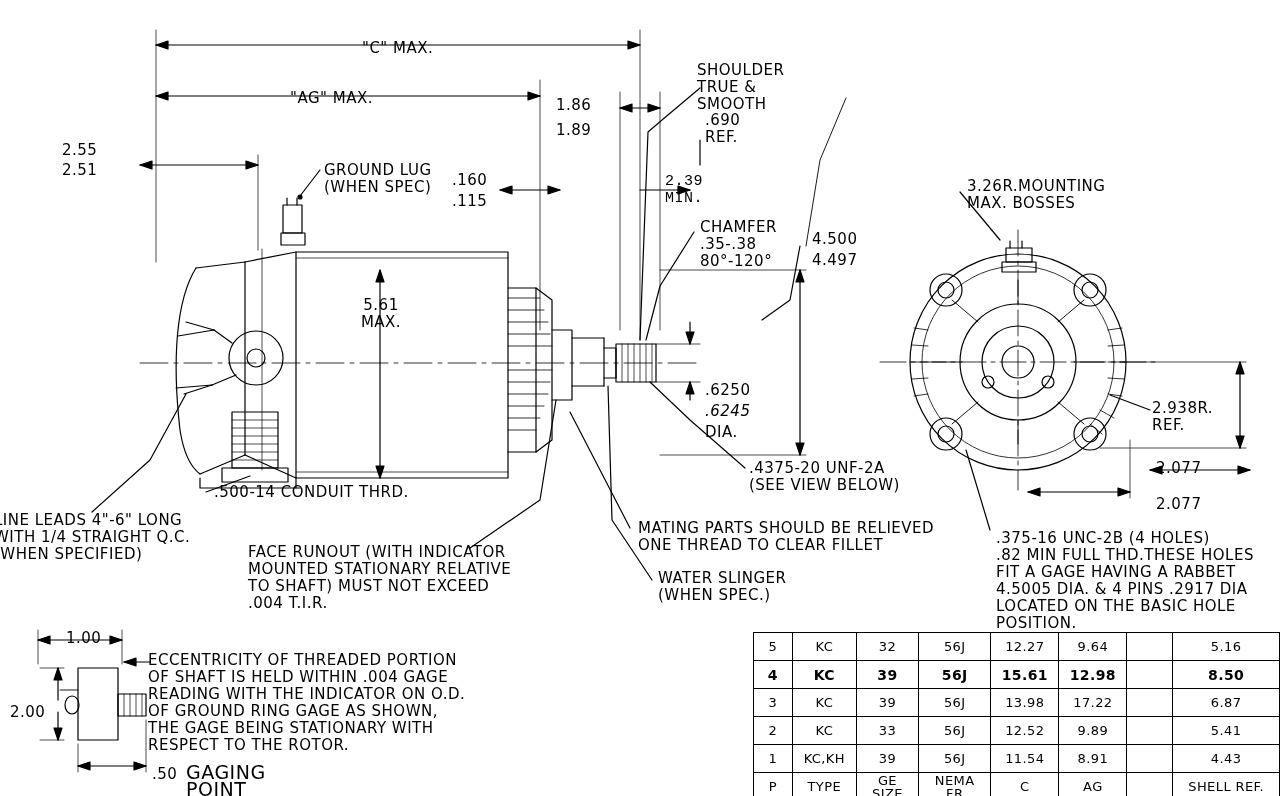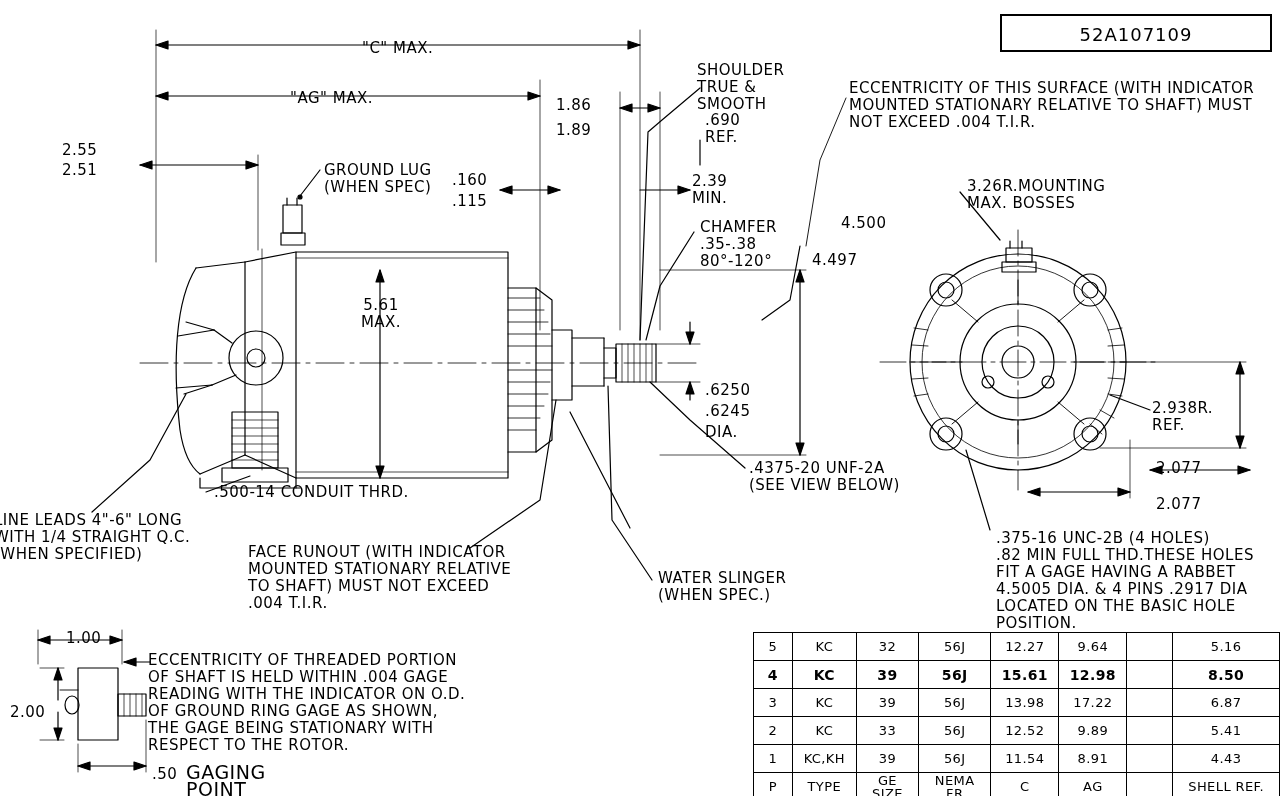--- a/index.html
+++ b/index.html
@@ -332,76 +332,72 @@
       <path d="M78 766 l12 -4 l0 8 Z" fill="#000"></path>
       <path d="M146 766 l-12 -4 l0 8 Z" fill="#000"></path>
       <path d="M78 744 L78 772" stroke-width="0.7"></path>
       <path d="M146 720 L146 772" stroke-width="0.7"></path>
 
       <path d="M150 662 L124 662"></path>
       <path d="M124 662 l12 -4 l0 8 Z" fill="#000"></path>
     </g>
   </svg>
 
-  <div class="pn-box">
-    <div class="pn-text">52A107109</div>
-  </div>
 
   <div class="txt" style="left:362px; top:40px;">"C" MAX.</div>
   <div class="txt" style="left:290px; top:90px;">"AG" MAX.</div>
 
   <div class="txt" style="left:62px; top:142px;text-align:right;">2.55</div>
   <div class="txt" style="left:62px; top:162px;">2.51</div>
 
   <div class="txt" style="left:556px; top:76px;margin-top:46px;">1.89</div>
   <div class="txt" style="left:556px; top:97px;">1.86</div>
 
   <div class="txt" style="left:697px; top:62px;">SHOULDER
 TRUE &amp;
 SMOOTH</div>
   <div class="txt" style="left:705px; top:112px;">.690
 REF.</div>
-  <div class="txt" style="left:692px; top:173px;">2.39
+  <div class="txt" style="left:665px; top:173px;font-family:Liberation Mono, monospace;">2.39
 MIN.</div>
 
   <div class="txt" style="left:324px; top:162px;">GROUND LUG
 (WHEN SPEC)</div>
   <div class="txt" style="left:452px; top:172px;">.160</div>
   <div class="txt" style="left:452px; top:193px;">.115</div>
 
   <div class="txt" style="left:700px; top:219px;">CHAMFER
 .35-.38
 80°-120°</div>
 
-  <div class="txt" style="left:812px; top:215px;margin-left:29px;">4.500</div>
+  <div class="txt" style="left:812px; top:231px;">4.500</div>
   <div class="txt" style="left:812px; top:252px;">4.497</div>
 
   <div class="txt c" style="left:338px; top:297px; width:86px;">5.61
 MAX.</div>
 
   <div class="txt" style="left:705px; top:382px;">.6250</div>
-  <div class="txt" style="left:705px; top:403px;">.6245</div>
+  <div class="txt" style="left:705px; top:403px;font-style:italic;">.6245</div>
   <div class="txt" style="left:705px; top:424px;">DIA.</div>
 
   <div class="txt" style="left:749px; top:460px;">.4375-20 UNF-2A
 (SEE VIEW BELOW)</div>
   <div class="txt" style="left:214px; top:484px;">.500-14 CONDUIT THRD.</div>
   <div class="txt" style="left:-6px; top:512px;">LINE LEADS 4"-6" LONG
 WITH 1/4 STRAIGHT Q.C.
 (WHEN SPECIFIED)</div>
   <div class="txt" style="left:248px; top:544px;">FACE RUNOUT (WITH INDICATOR
 MOUNTED STATIONARY RELATIVE
 TO SHAFT) MUST NOT EXCEED
 .004 T.I.R.</div>
+  <div class="txt" style="left:638px; top:520px;">MATING PARTS SHOULD BE RELIEVED
+ONE THREAD TO CLEAR FILLET</div>
   <div class="txt" style="left:658px; top:570px;">WATER SLINGER
 (WHEN SPEC.)</div>
 
-  <div class="txt" style="left:849px; top:80px;">ECCENTRICITY OF THIS SURFACE (WITH INDICATOR
-MOUNTED STATIONARY RELATIVE TO SHAFT) MUST
-NOT EXCEED .004 T.I.R.</div>
   <div class="txt" style="left:967px; top:178px;">3.26R.MOUNTING
 MAX. BOSSES</div>
   <div class="txt" style="left:1152px; top:400px;">2.938R.
 REF.</div>
   <div class="txt" style="left:1156px; top:460px;">2.077</div>
   <div class="txt" style="left:1156px; top:496px;">2.077</div>
   <div class="txt" style="left:996px; top:530px;">.375-16 UNC-2B (4 HOLES)
 .82 MIN FULL THD.THESE HOLES
 FIT A GAGE HAVING A RABBET
 4.5005 DIA. &amp; 4 PINS .2917 DIA

